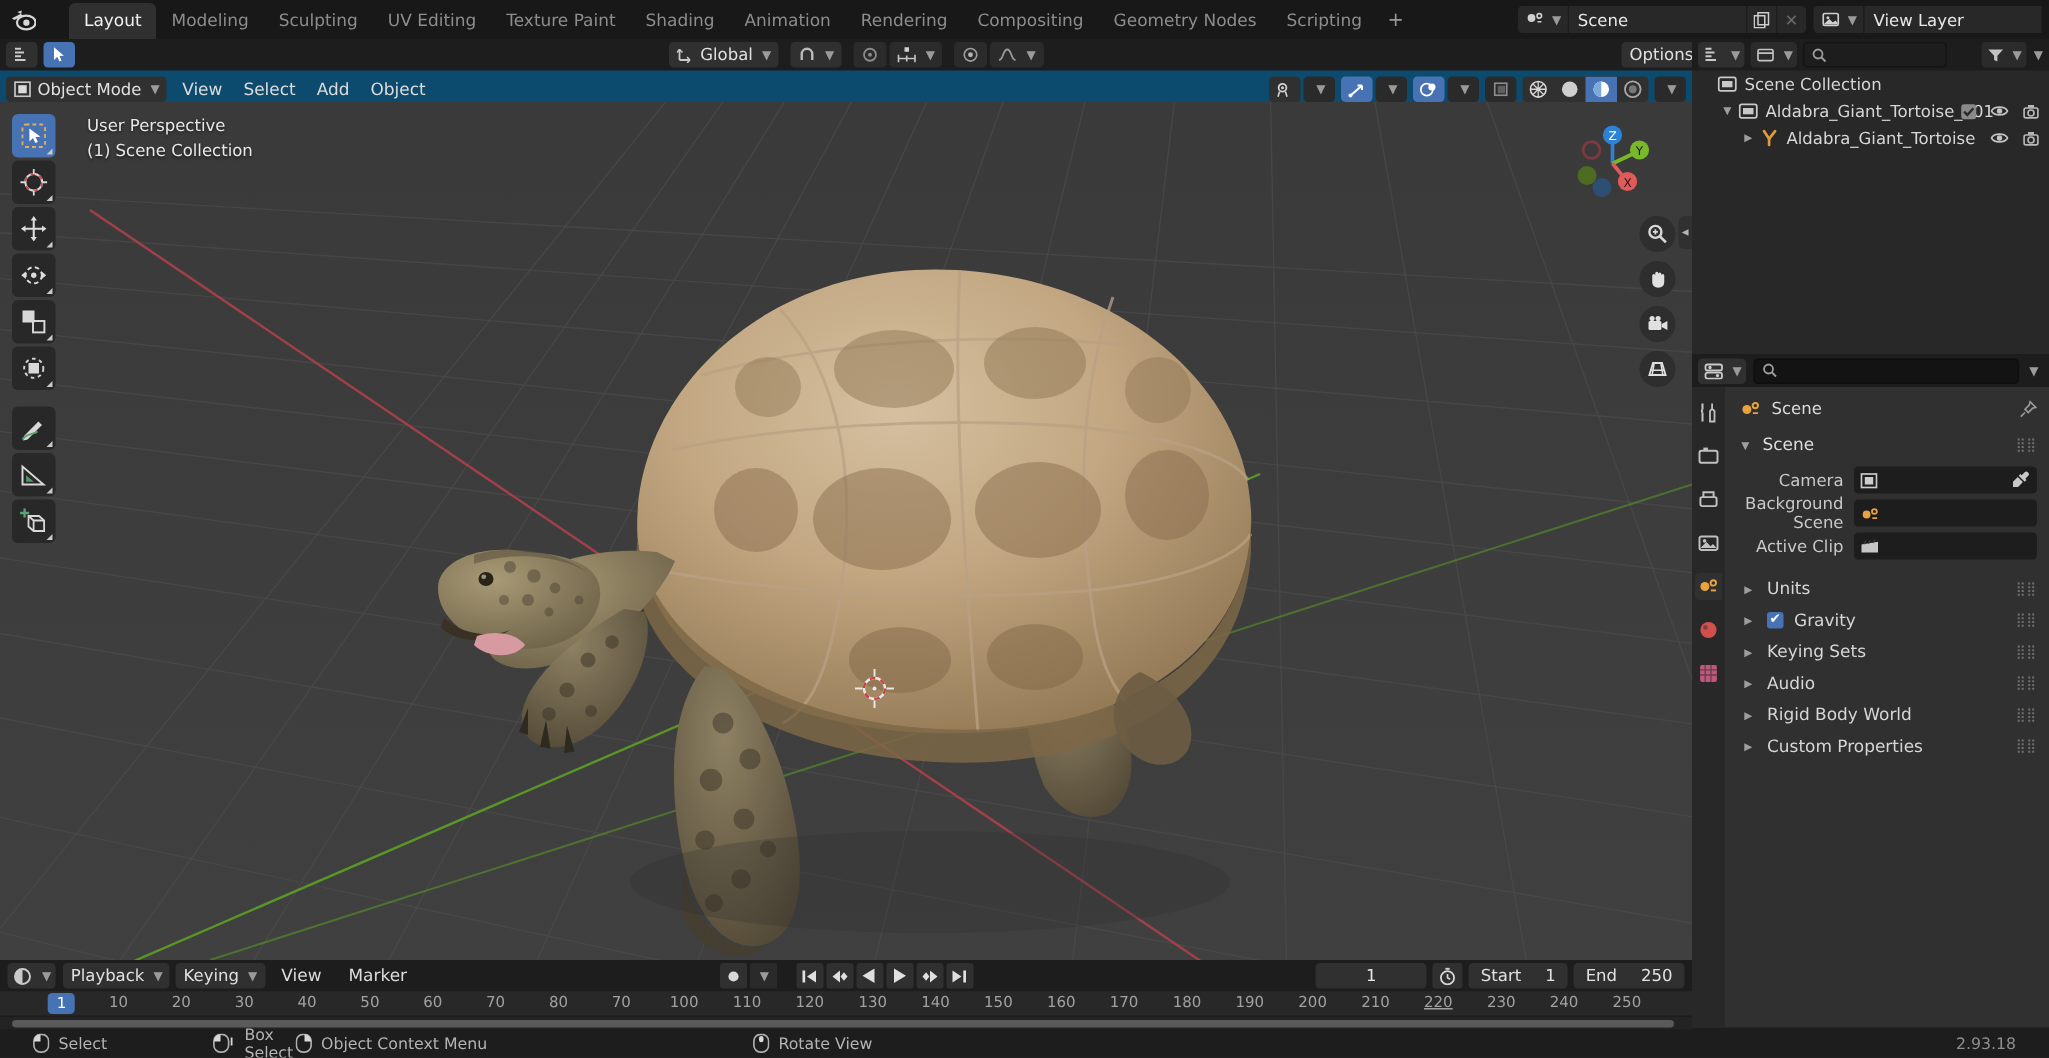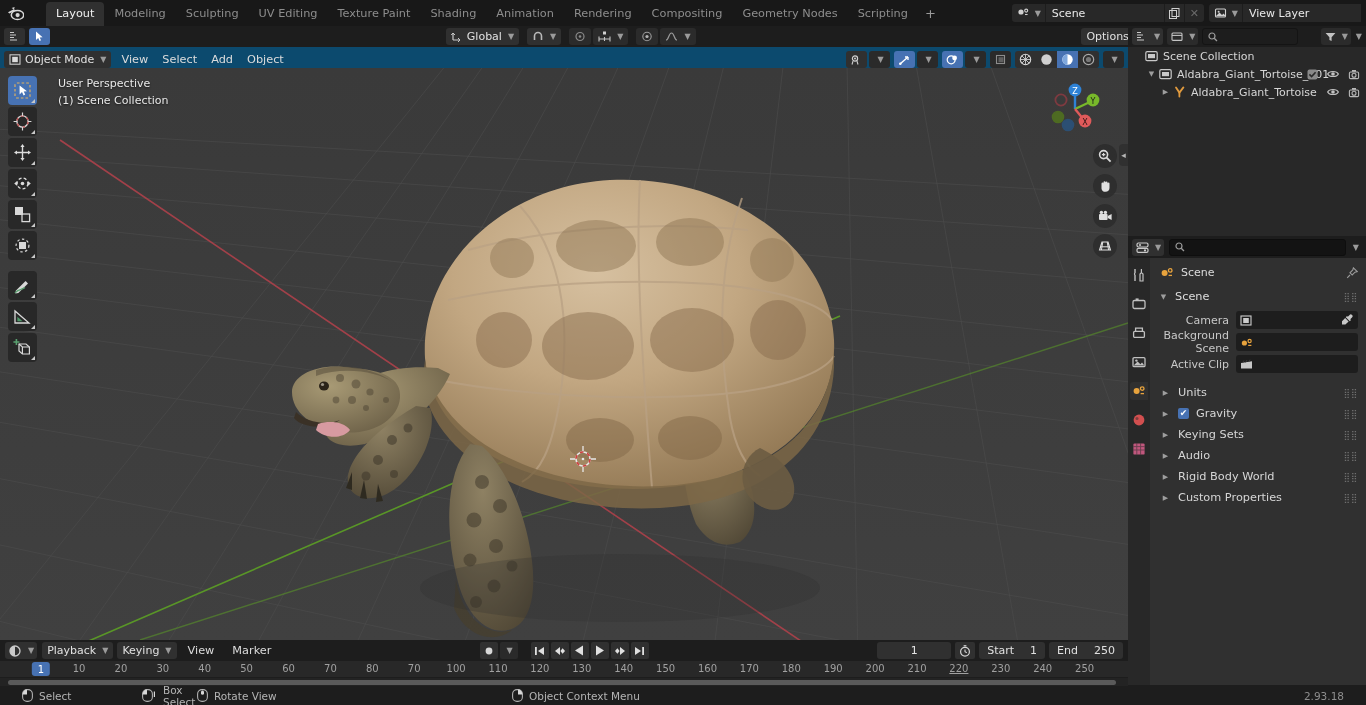--- a/index.html
+++ b/index.html
@@ -1156,35 +1156,35 @@
         <div class="status-item" style="margin-left: 0px; width: 55px;">
           <span class="mouse-ico">
             <svg width="15" height="13" viewBox="0 0 15 13">
               <rect x="0.6" y="0.6" width="9.8" height="11.8" rx="4.4" fill="none" stroke="#b0b0b0" stroke-width="1.1"></rect>
               <path d="M0.6 5.4 L5 5.4 L5 0.6 a4.4 4.4 0 0 0 -4.4 4.4 Z" fill="#d8d8d8"></path>
               <path d="M12.4 2.6 L12.4 8" stroke="#d8d8d8" stroke-width="1.2"></path>
             </svg>
           </span>
           <span>Box Select</span>
         </div>
+        <div class="status-item" style="margin-left: 0px; width: 305px;">
+          <span class="mouse-ico">
+            <svg width="11" height="13" viewBox="0 0 11 13">
+              <rect x="0.6" y="0.6" width="9.8" height="11.8" rx="4.4" fill="none" stroke="#b0b0b0" stroke-width="1.1"></rect>
+              <path d="M10.4 5.4 L6 5.4 L6 0.6 a4.4 4.4 0 0 1 4.4 4.4 Z" fill="#d8d8d8"></path>
+            </svg>
+          </span>
+          <span>Object Context Menu</span>
+        </div>
         <div class="status-item" style="margin-left: 0px; width: 315px;">
           <span class="mouse-ico">
             <svg width="11" height="13" viewBox="0 0 11 13">
               <rect x="0.6" y="0.6" width="9.8" height="11.8" rx="4.4" fill="none" stroke="#b0b0b0" stroke-width="1.1"></rect>
               <rect x="4" y="1.6" width="3" height="4.2" rx="1.5" fill="#d8d8d8"></rect>
             </svg>
           </span>
           <span>Rotate View</span>
         </div>
-        <div class="status-item" style="margin-left: 0px; width: 305px;">
-          <span class="mouse-ico">
-            <svg width="11" height="13" viewBox="0 0 11 13">
-              <rect x="0.6" y="0.6" width="9.8" height="11.8" rx="4.4" fill="none" stroke="#b0b0b0" stroke-width="1.1"></rect>
-              <path d="M10.4 5.4 L6 5.4 L6 0.6 a4.4 4.4 0 0 1 4.4 4.4 Z" fill="#d8d8d8"></path>
-            </svg>
-          </span>
-          <span>Object Context Menu</span>
-        </div>
       </div>
     <div class="status-version">2.93.18</div>
   </div>
 
 </div>
 
 </body></html>

